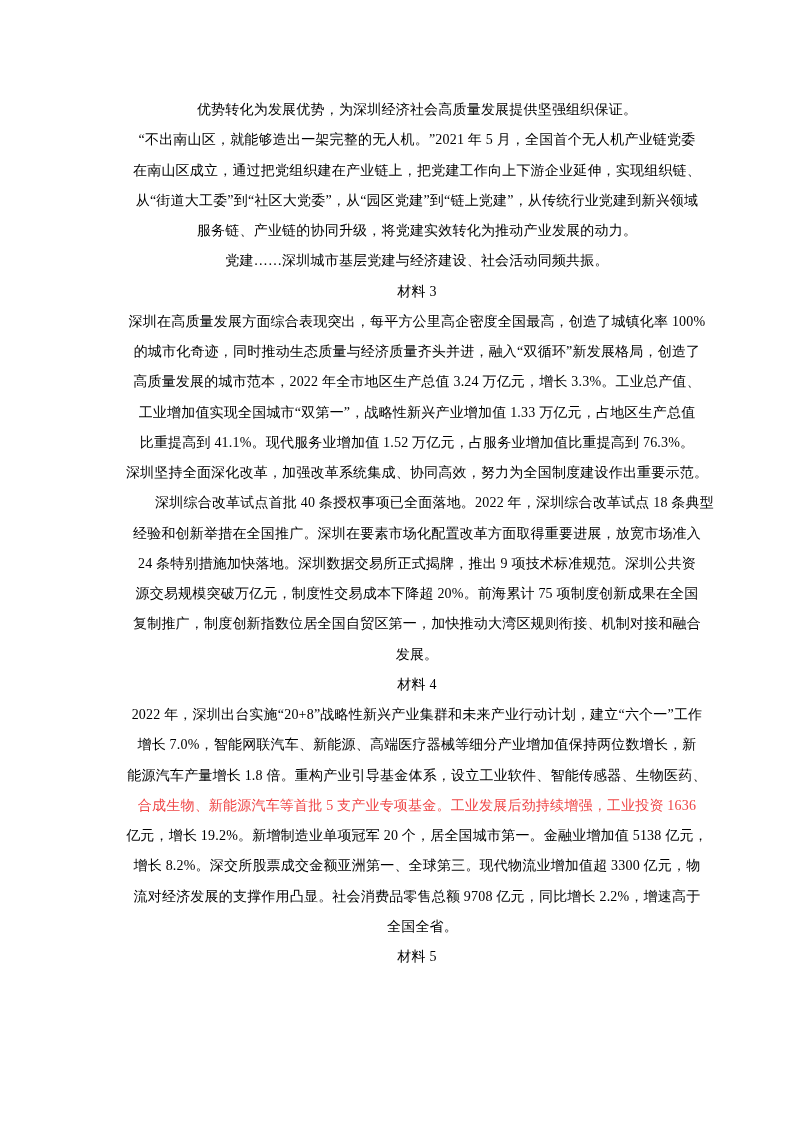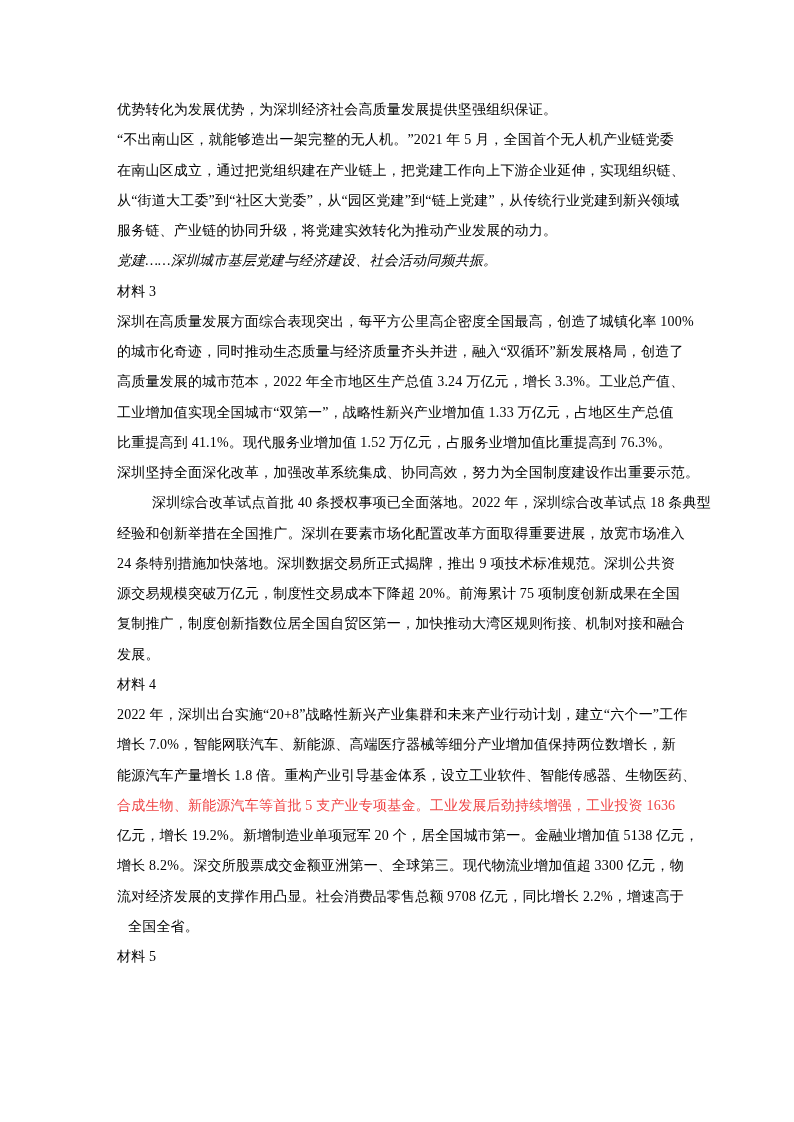--- a/index.html
+++ b/index.html
@@ -14,20 +14,21 @@
     overflow: hidden;
     font-family: "Liberation Serif", serif;
   }
   .page {
     position: absolute;
     left: 0;
     top: 0;
     width: 794px;
     height: 1064px;
     background: #ffffff;
+    text-align: center;
   }
   .text-block {
     position: absolute;
     left: 117px;
     top: 95px;
     width: 600px;
   }
   .line {
     height: 30.25px;
     line-height: 30.25px;
@@ -41,21 +42,21 @@
 <body style="background: rgb(255, 255, 255);">
 
 <div class="page">
   <div class="text-block">
 
   <div class="line" style="color: rgb(0, 0, 0);">优势转化为发展优势，为深圳经济社会高质量发展提供坚强组织保证。</div>
       <div class="line" style="color: rgb(0, 0, 0);">“不出南山区，就能够造出一架完整的无人机。”2021 年 5 月，全国首个无人机产业链党委</div>
       <div class="line" style="color: rgb(0, 0, 0);">在南山区成立，通过把党组织建在产业链上，把党建工作向上下游企业延伸，实现组织链、</div>
       <div class="line" style="color: rgb(0, 0, 0);">从“街道大工委”到“社区大党委”，从“园区党建”到“链上党建”，从传统行业党建到新兴领域</div>
       <div class="line" style="color: rgb(0, 0, 0);">服务链、产业链的协同升级，将党建实效转化为推动产业发展的动力。</div>
-      <div class="line" style="color: rgb(0, 0, 0); font-style: italic;">党建……深圳城市基层党建与经济建设、社会活动同频共振。</div>
+      <div class="line" style="color: rgb(0, 0, 0);">党建……深圳城市基层党建与经济建设、社会活动同频共振。</div>
       <div class="line" style="color: rgb(0, 0, 0);">材料 3</div>
       <div class="line" style="color: rgb(0, 0, 0);">深圳在高质量发展方面综合表现突出，每平方公里高企密度全国最高，创造了城镇化率 100%</div>
       <div class="line" style="color: rgb(0, 0, 0);">的城市化奇迹，同时推动生态质量与经济质量齐头并进，融入“双循环”新发展格局，创造了</div>
       <div class="line" style="color: rgb(0, 0, 0);">高质量发展的城市范本，2022 年全市地区生产总值 3.24 万亿元，增长 3.3%。工业总产值、</div>
       <div class="line" style="color: rgb(0, 0, 0);">工业增加值实现全国城市“双第一”，战略性新兴产业增加值 1.33 万亿元，占地区生产总值</div>
       <div class="line" style="color: rgb(0, 0, 0);">比重提高到 41.1%。现代服务业增加值 1.52 万亿元，占服务业增加值比重提高到 76.3%。</div>
       <div class="line" style="color: rgb(0, 0, 0);">深圳坚持全面深化改革，加强改革系统集成、协同高效，努力为全国制度建设作出重要示范。</div>
       <div class="line" style="color: rgb(0, 0, 0); margin-left: 35px;">深圳综合改革试点首批 40 条授权事项已全面落地。2022 年，深圳综合改革试点 18 条典型</div>
       <div class="line" style="color: rgb(0, 0, 0);">经验和创新举措在全国推广。深圳在要素市场化配置改革方面取得重要进展，放宽市场准入</div>
       <div class="line" style="color: rgb(0, 0, 0);">24 条特别措施加快落地。深圳数据交易所正式揭牌，推出 9 项技术标准规范。深圳公共资</div>

